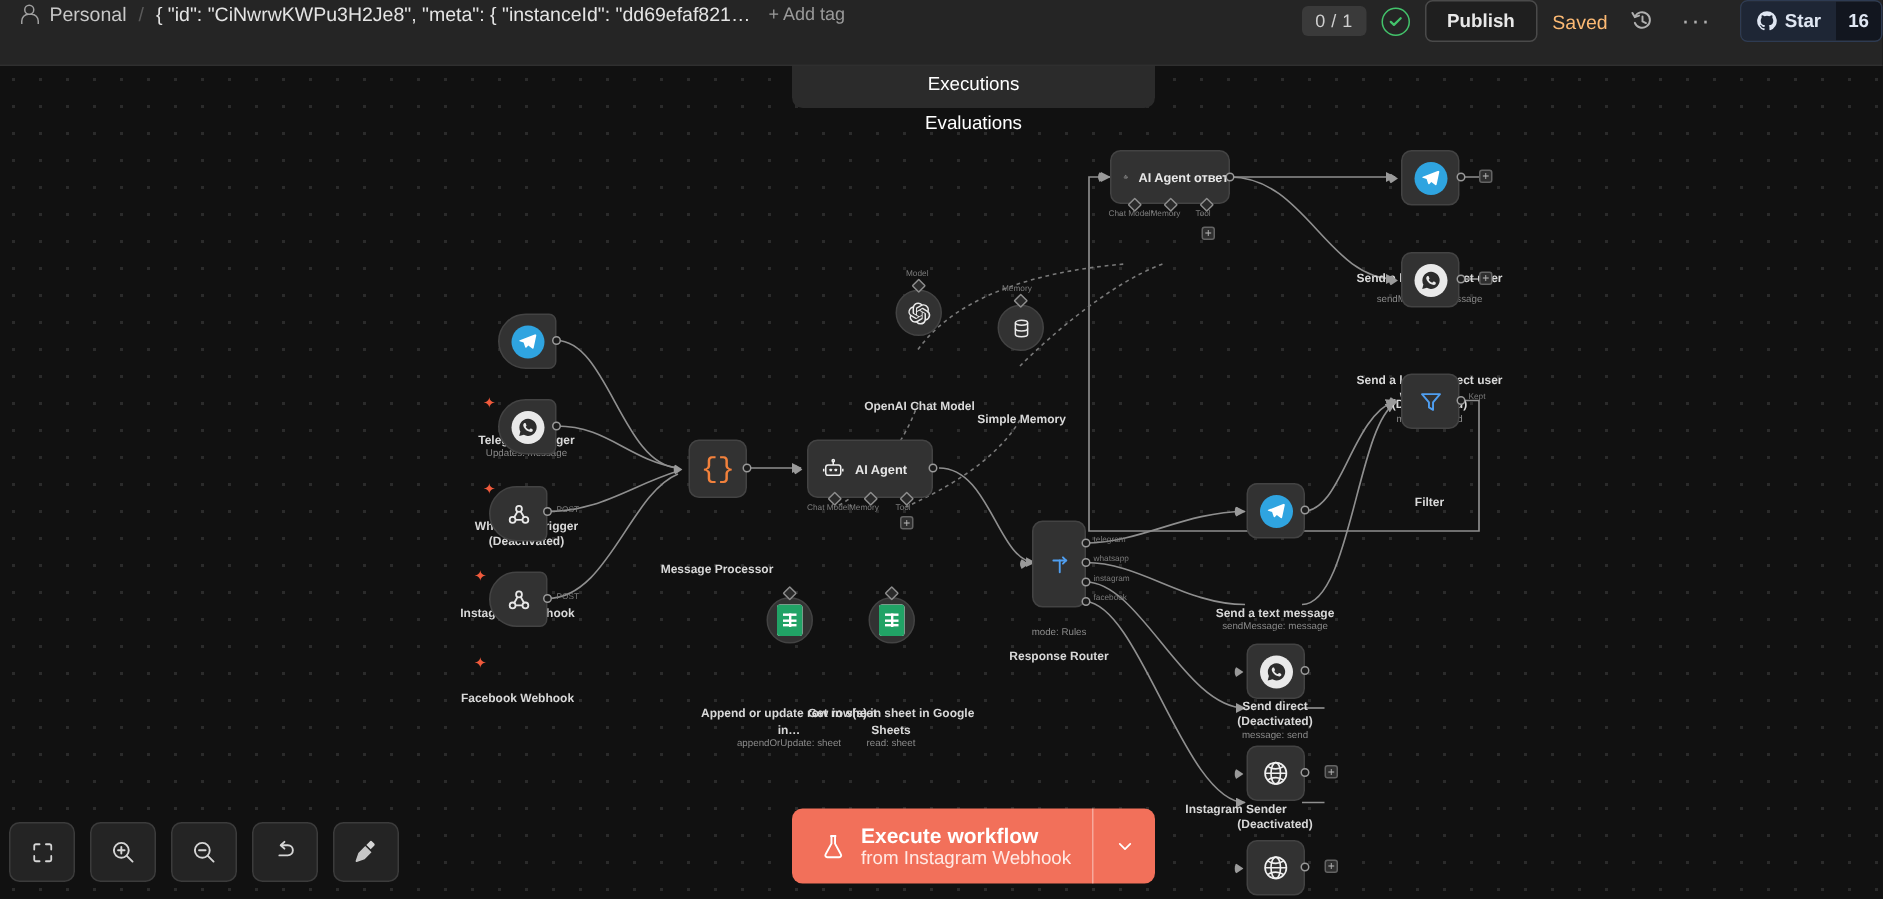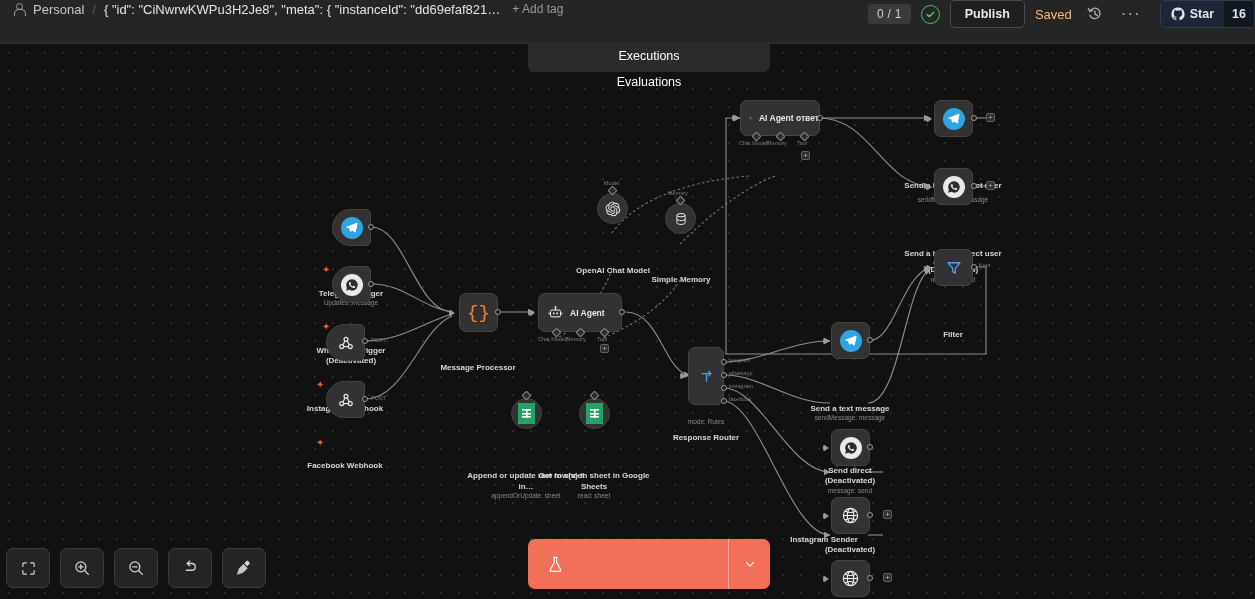--- a/index.html
+++ b/index.html
@@ -314,21 +314,21 @@
     <span class="portlbl" style="left:371px; top:351px;">POST</span>
     <span class="nlabel" style="left:285px; top:417px;">Facebook Webhook</span>
   </div>
 
   <div class="node">
     <div class="nbox" style="left:459px; top:249px; width:39px; height:39px;">
       <span style="color:#f2813c; font-size:19px; font-family:'Liberation Mono',monospace;">{}</span>
     </div>
     <span class="port arrow" style="left:449px; top:265px;"></span>
     <span class="port" style="left:495px; top:265px;"></span>
-    <span class="nlabel" style="left:418px; top:319px;">Message Processor</span>
+    <span class="nlabel" style="left:418px; top:331px;">Message Processor</span>
   </div>
 
   <div class="node">
     <div class="nbox wide" style="left:538px; top:249px; width:84px; height:39px; padding-left:9px;">
       <svg width="15" height="15" viewBox="0 0 24 24" fill="none" stroke="#f0f0f0" stroke-width="1.6">
         <rect x="4" y="8" width="16" height="11" rx="2.5"></rect>
           <path d="M12 4.5V8"></path>
           <circle cx="12" cy="3.4" r="1.2"></circle>
         <rect x="8" y="12" width="2.6" height="2.6" rx=".5" fill="#f0f0f0" stroke="none"></rect>
         <rect x="13.4" y="12" width="2.6" height="2.6" rx=".5" fill="#f0f0f0" stroke="none"></rect>
@@ -573,20 +573,24 @@
       </svg>
     </div>
   </div>
 
   <div id="exec-wrap">
     <div class="exec-main">
       <svg width="19" height="19" viewBox="0 0 24 24" fill="none" stroke="#ffffff" stroke-width="1.6" stroke-linejoin="round">
         <path d="M9.5 3h5"></path>
           <path d="M10.5 3v6.4L5.6 18.3A1.6 1.6 0 0 0 7 20.8h10a1.6 1.6 0 0 0 1.4-2.5L13.5 9.4V3"></path>
       </svg>
+      <span class="exec-texts">
+        <span class="exec-t1">Execute workflow</span>
+        <span class="exec-t2">from Instagram Webhook</span>
+      </span>
     </div>
     <div class="exec-caret">
       <svg width="14" height="14" viewBox="0 0 24 24" fill="none" stroke="#fff" stroke-width="2" stroke-linecap="round" stroke-linejoin="round">
         <path d="M6 9.5 12 15.5 18 9.5"></path>
       </svg>
     </div>
   </div>
 
 </div>
 

